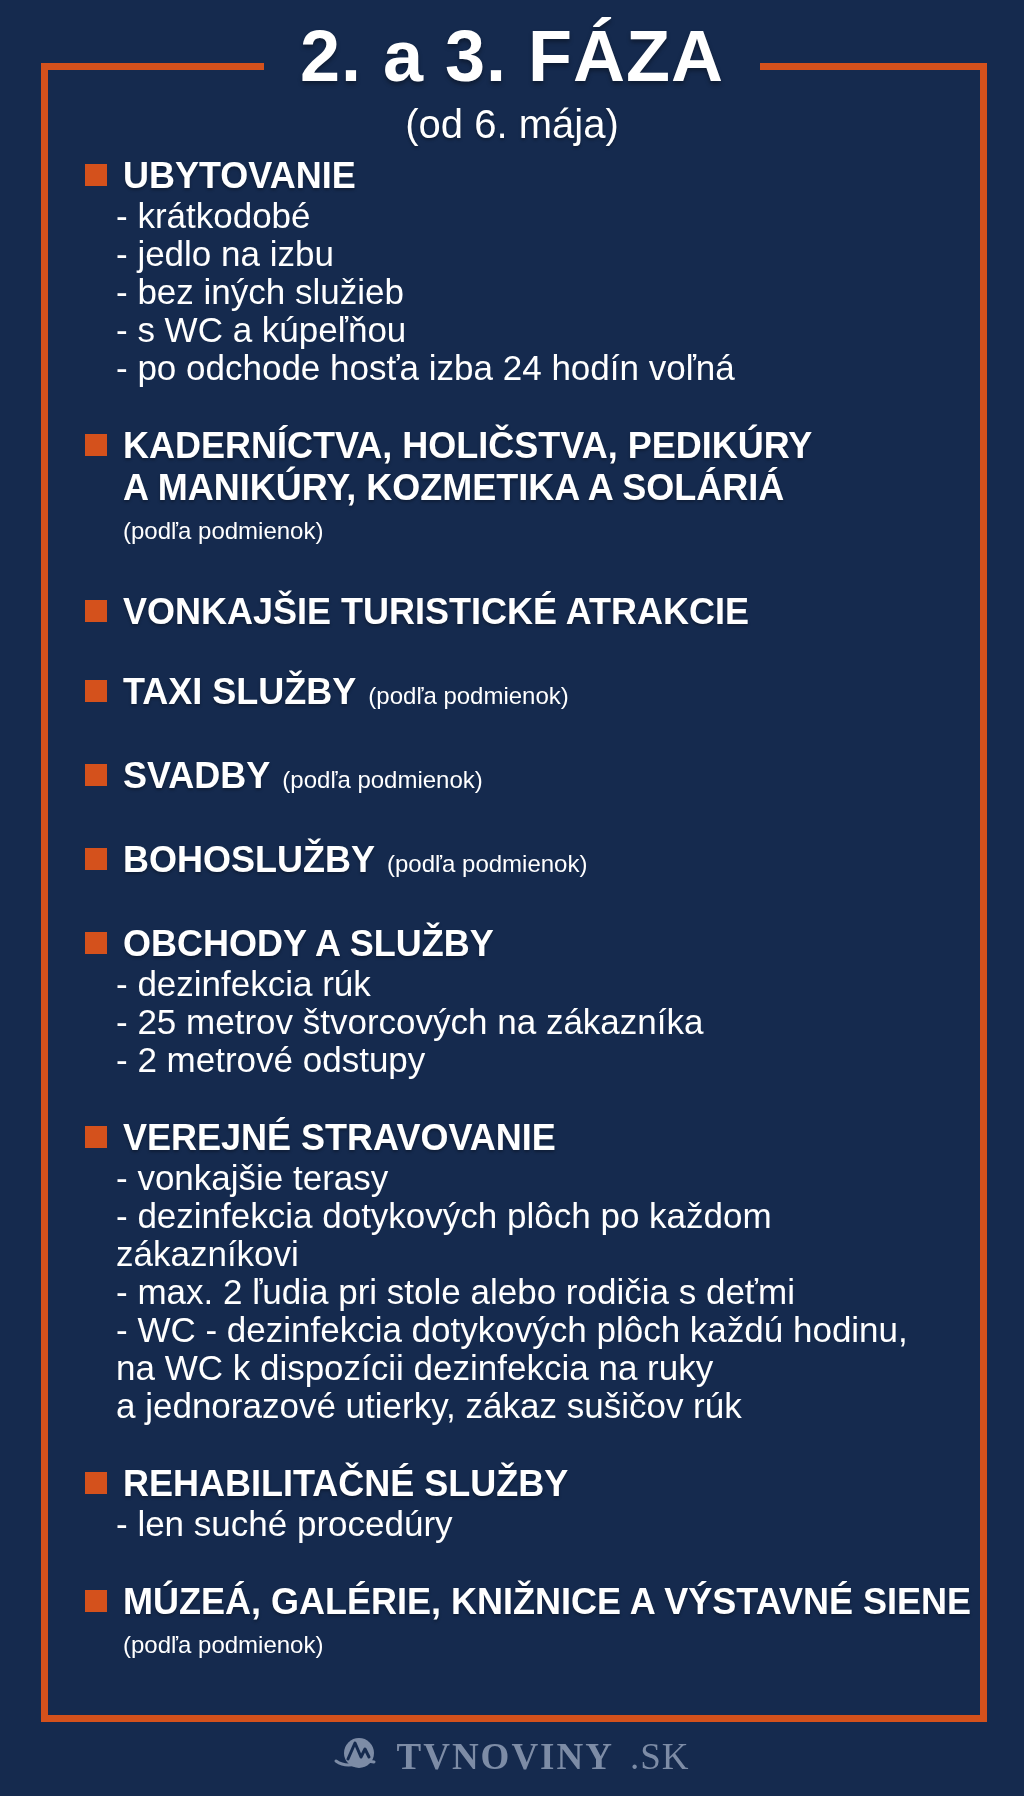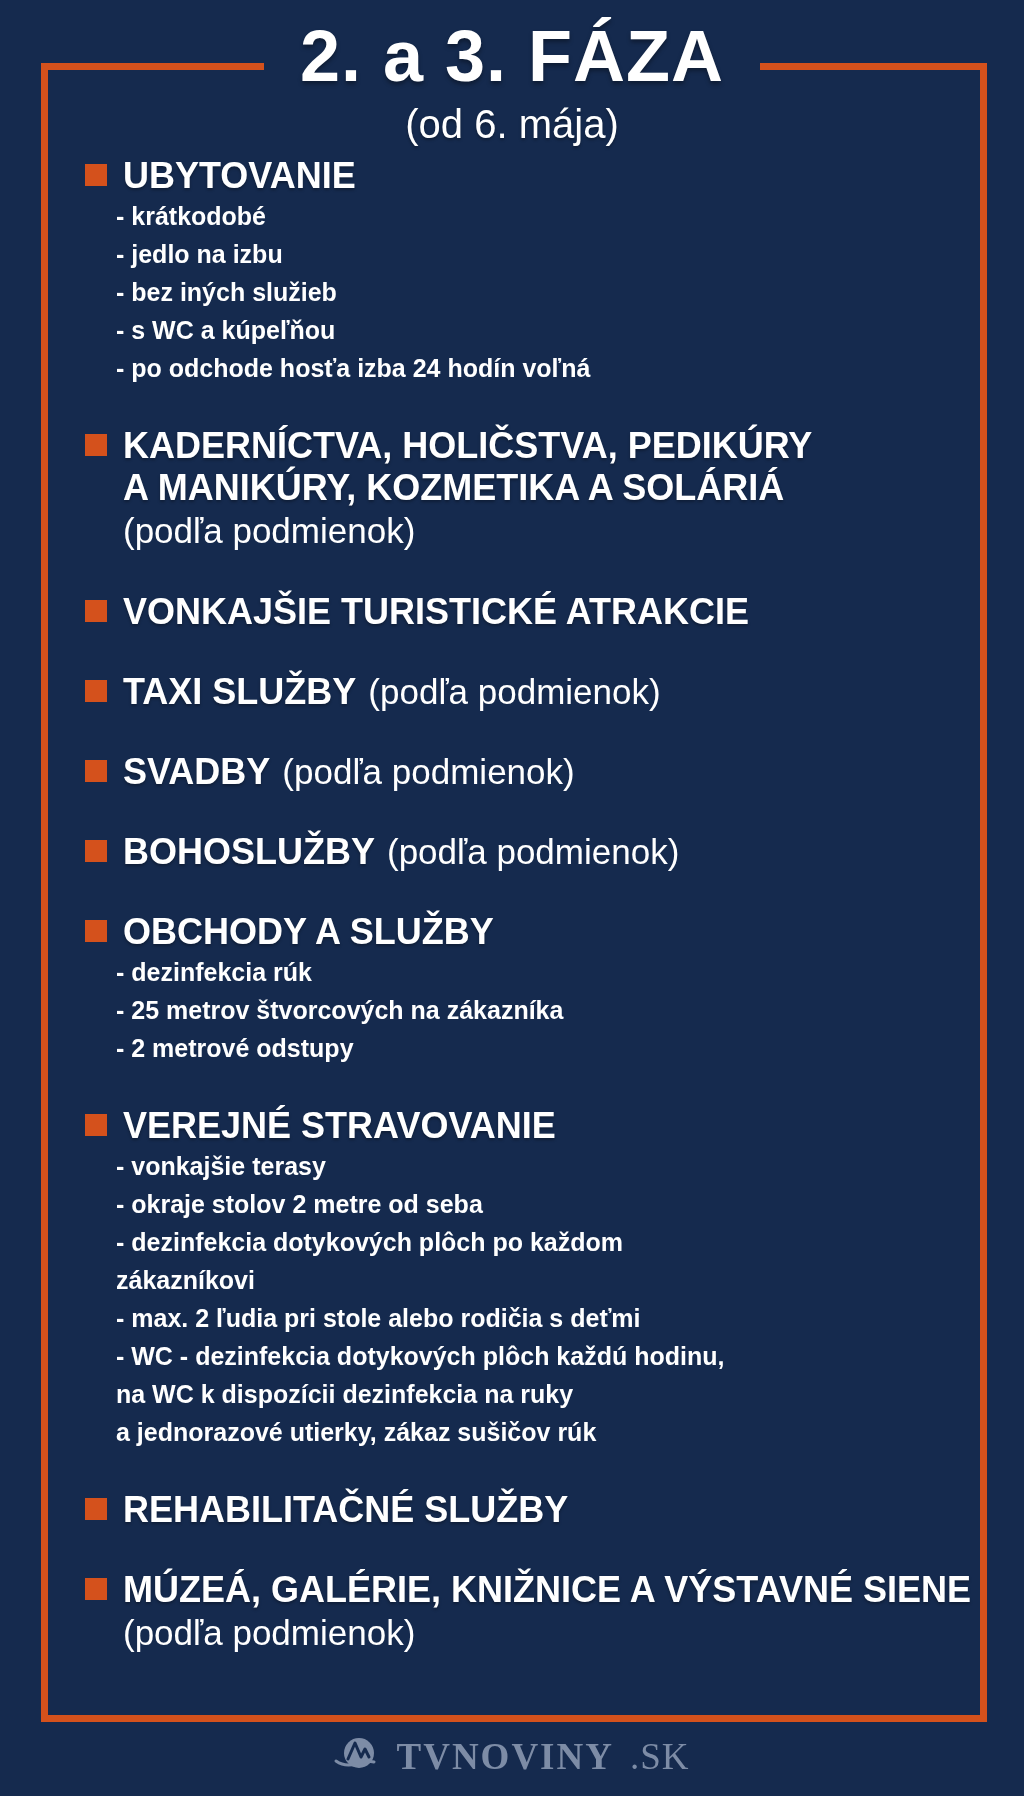--- a/index.html
+++ b/index.html
@@ -54,29 +54,29 @@
   }
   .sec-head{
     margin-left:38px;
     font-weight:bold;
     font-size:36px;line-height:42px;
     white-space:pre-line;
     text-shadow:0 2px 3px rgba(0,0,0,0.3);
   }
   .sec-note{
     font-weight:normal;
-    font-size:35px;
+    font-size:24px;
     text-shadow:none;
   }
   .sec-note.inline{display:inline;margin-left:12px;}
   .sec-note.block{display:block;line-height:44px;}
   .sec-items{margin-left:31px;}
   .sec-item{
-    font-weight:bold;
-    font-size:25px;line-height:38px;
+    font-weight:normal;
+    font-size:35px;line-height:38px;
     white-space:pre-line;
   }
   .footer{
     position:absolute;top:1732px;left:0;width:100%;
     display:flex;justify-content:center;align-items:flex-end;
     gap:16px;color:var(--gray);
     z-index:2;
   }
   .logo-text{
     font-family:"Liberation Serif","DejaVu Serif",serif;
@@ -151,33 +151,35 @@
         <div class="sec-item">- 25 metrov štvorcových na zákazníka</div>
         <div class="sec-item">- 2 metrové odstupy</div>
       </div>
   </div>
 
   <div class="section">
     <span class="bullet"></span>
     <div class="sec-head"><span class="sec-title-text">VEREJNÉ STRAVOVANIE</span></div>
     <div class="sec-items">
         <div class="sec-item">- vonkajšie terasy</div>
-        <div class="sec-item">- okraje stolov 2 metre od seba</div>
         <div class="sec-item">- dezinfekcia dotykových plôch po každom
 zákazníkovi</div>
         <div class="sec-item">- max. 2 ľudia pri stole alebo rodičia s deťmi</div>
         <div class="sec-item">- WC - dezinfekcia dotykových plôch každú hodinu,
 na WC k dispozícii dezinfekcia na ruky
 a jednorazové utierky, zákaz sušičov rúk</div>
       </div>
   </div>
 
   <div class="section">
     <span class="bullet"></span>
     <div class="sec-head"><span class="sec-title-text">REHABILITAČNÉ SLUŽBY</span></div>
+    <div class="sec-items">
+        <div class="sec-item">- len suché procedúry</div>
+      </div>
   </div>
 
   <div class="section">
     <span class="bullet"></span>
     <div class="sec-head"><span class="sec-title-text">MÚZEÁ, GALÉRIE, KNIŽNICE A VÝSTAVNÉ SIENE</span><span class="sec-note block">(podľa podmienok)</span></div>
 
   </div>
 </div>
 
 <div class="footer">

